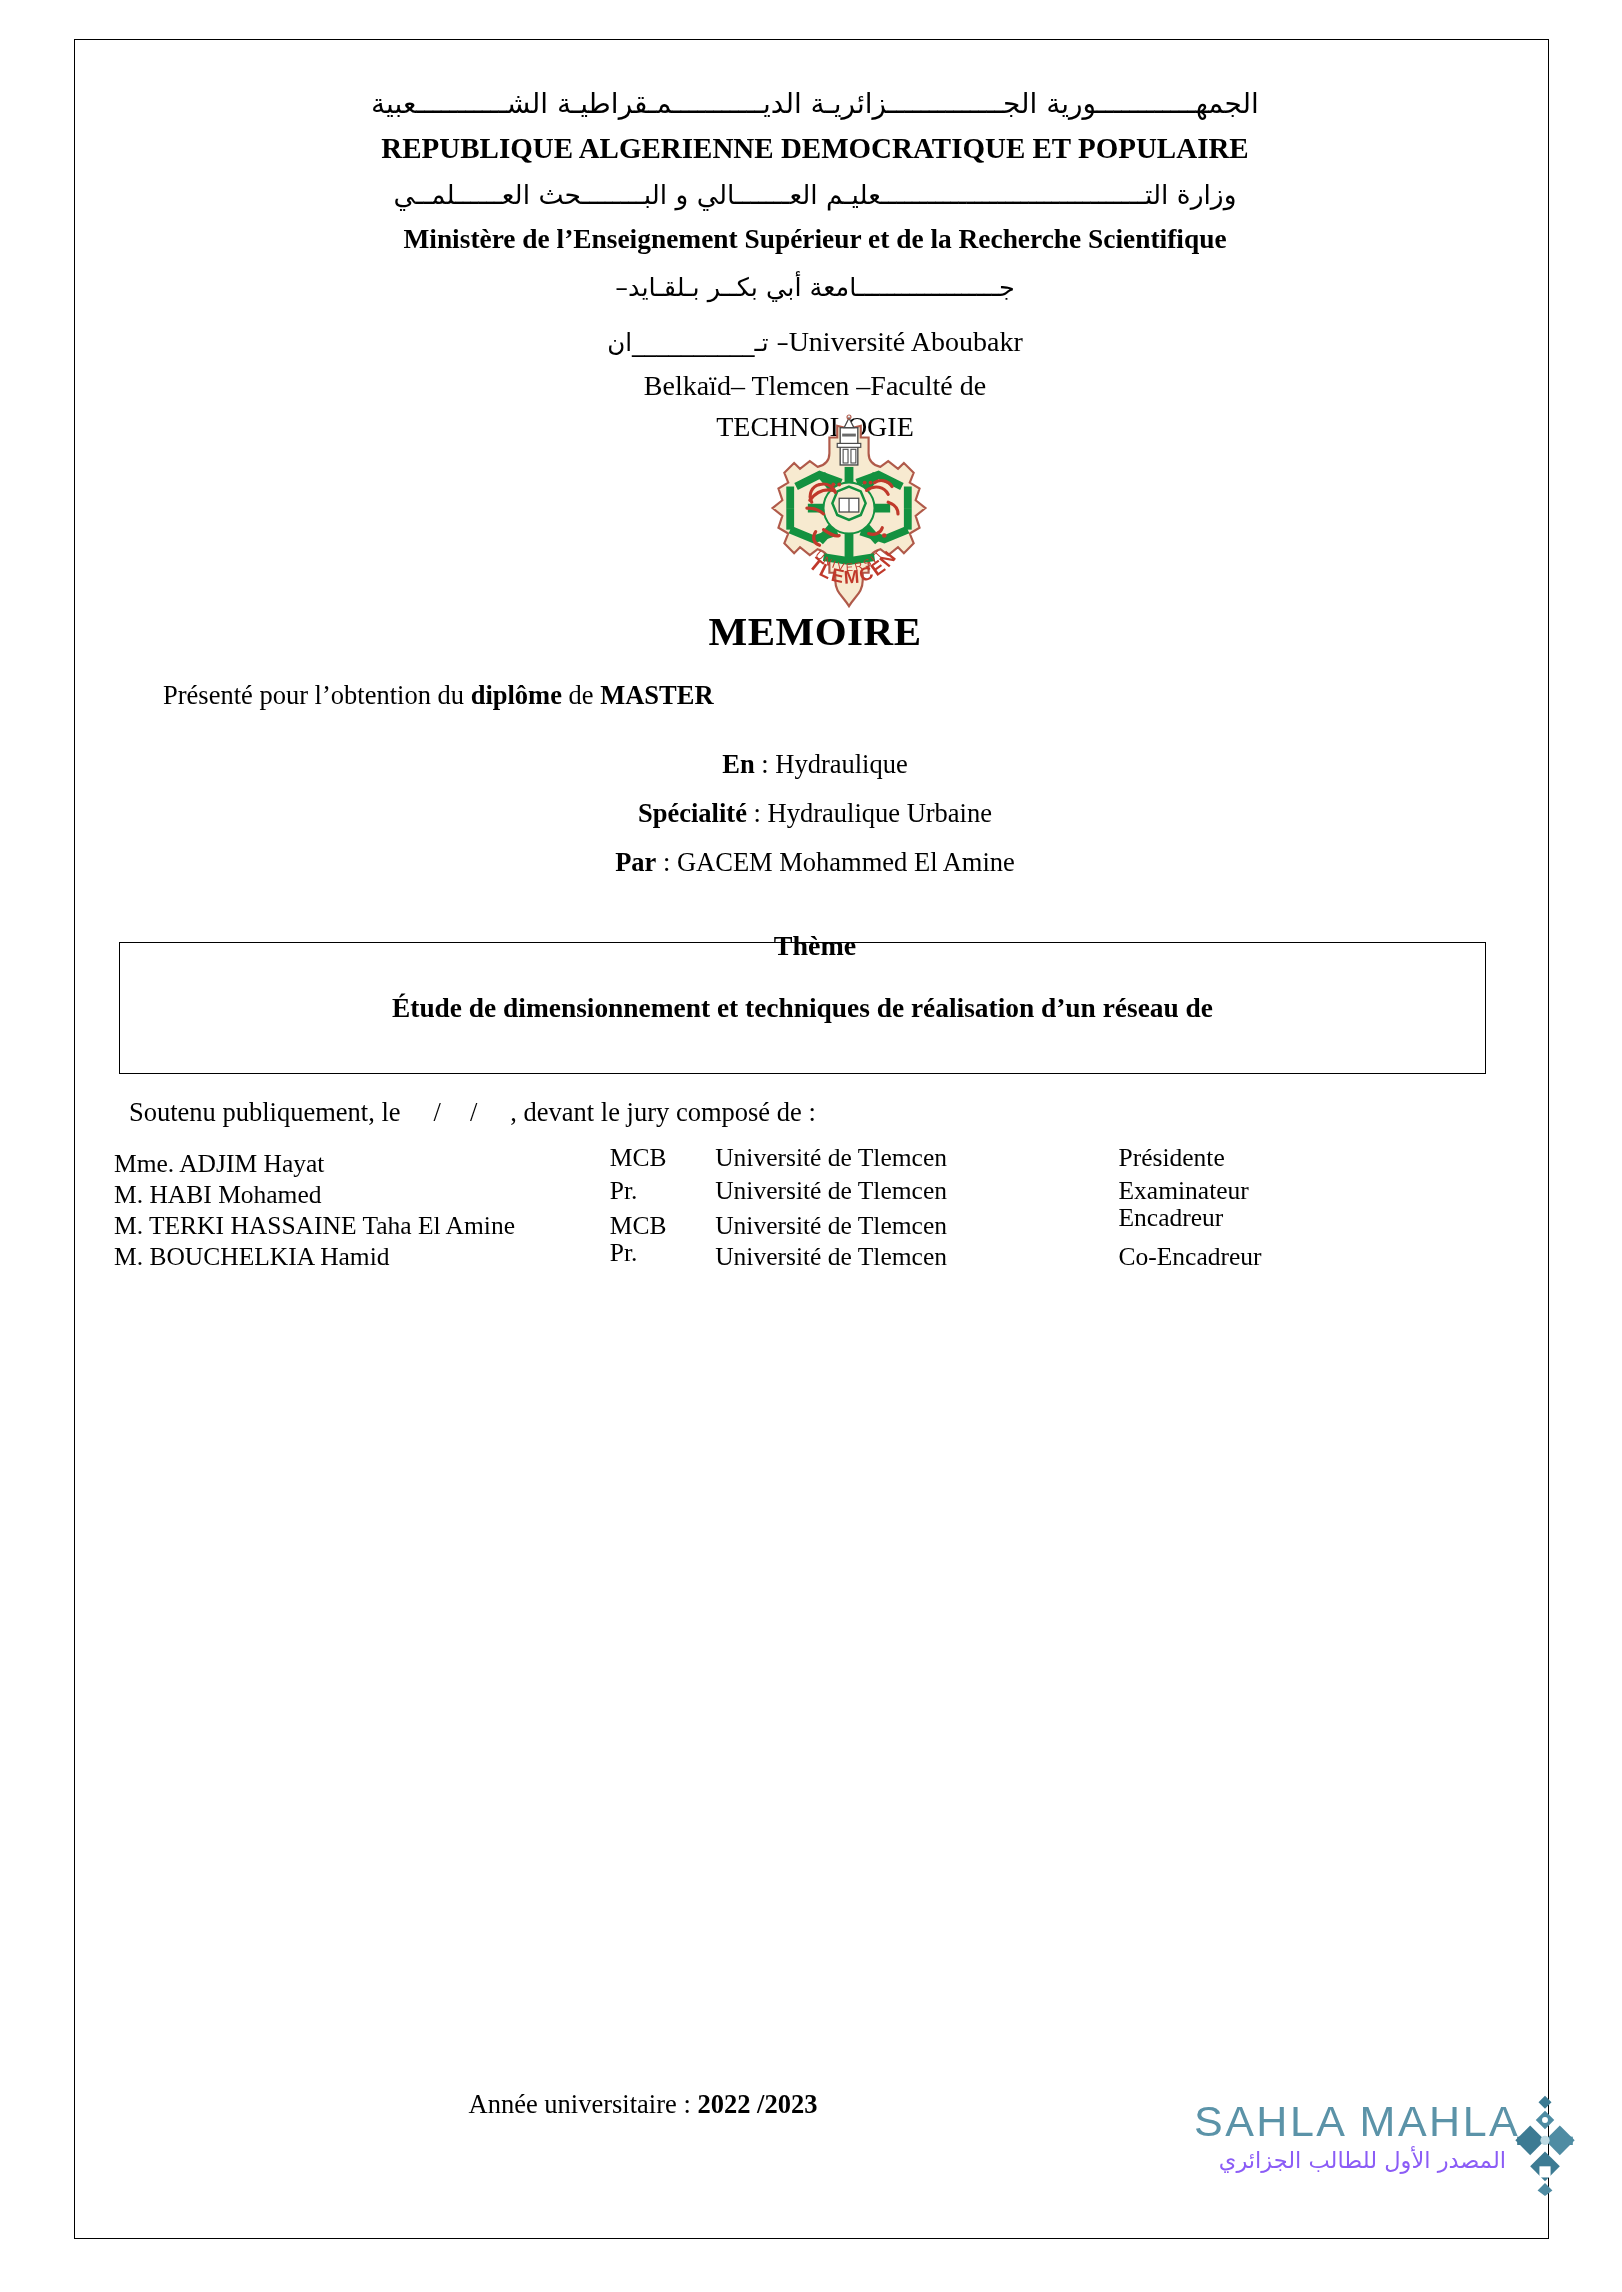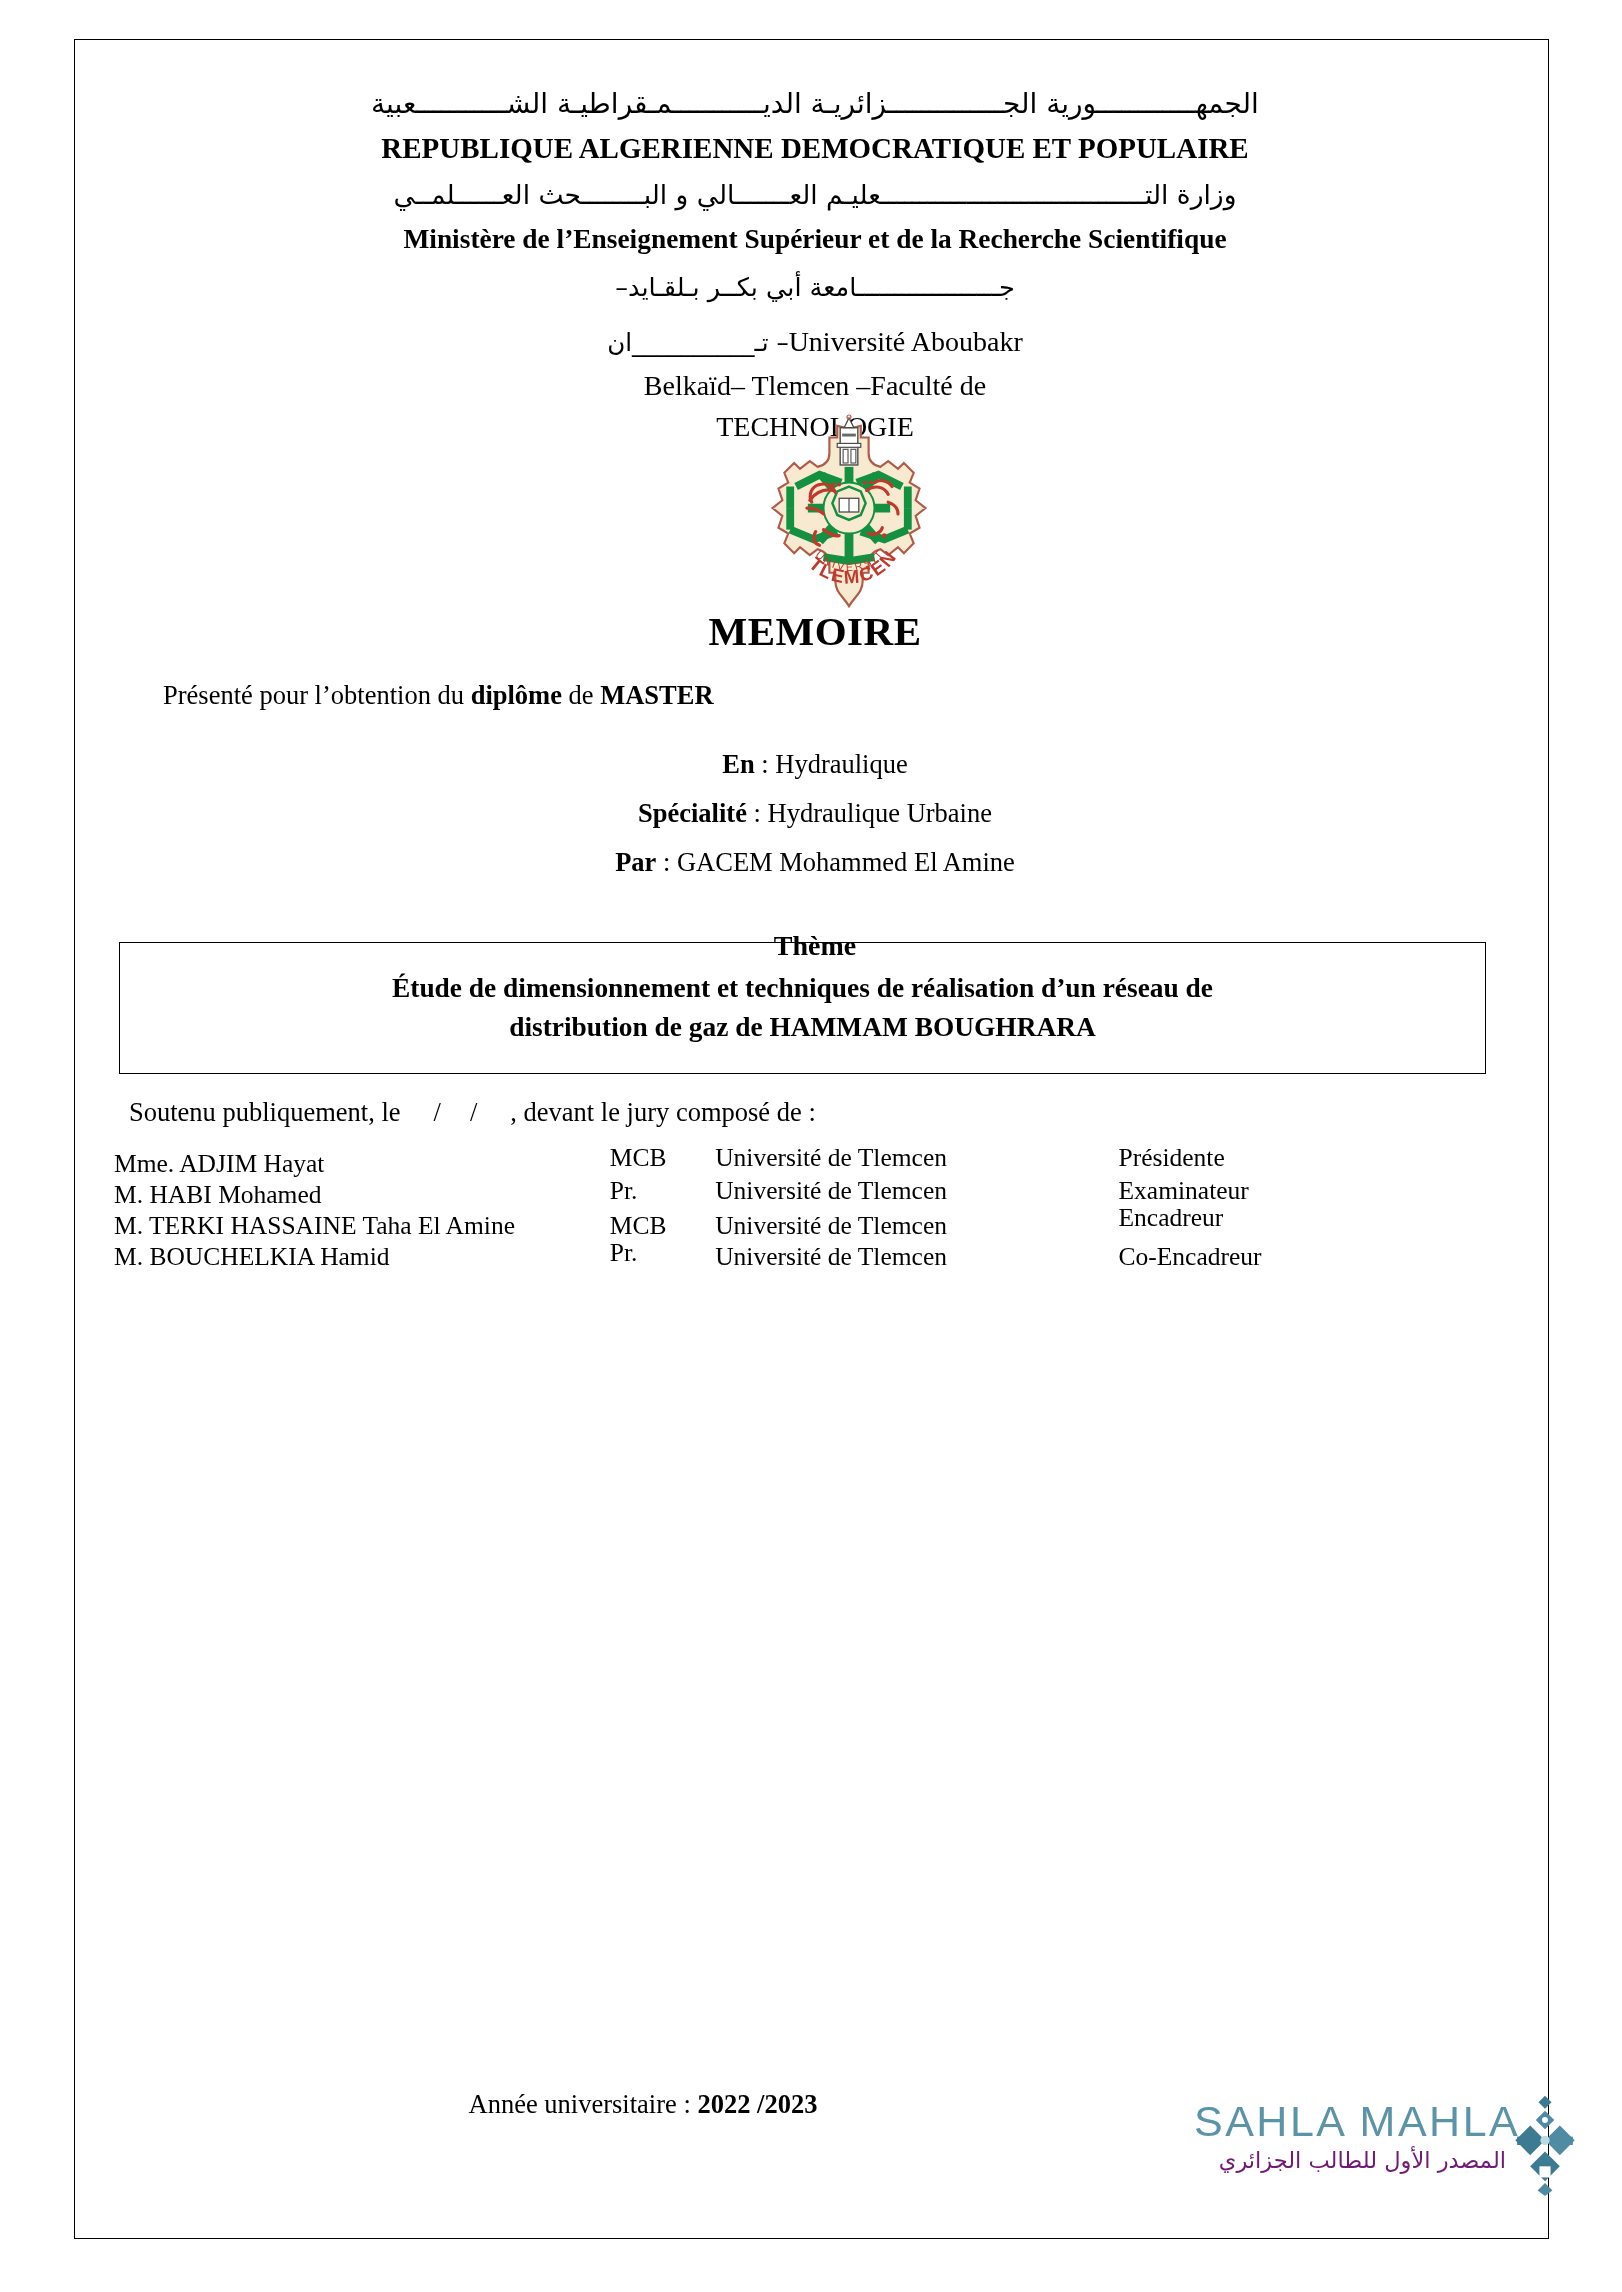--- a/index.html
+++ b/index.html
@@ -248,21 +248,21 @@
     letter-spacing: 2.5px;
     color: #5b93a8;
     line-height: 47px;
     white-space: nowrap;
   }
   #wm-sub {
     font-family: "DejaVu Sans", "Liberation Sans", sans-serif;
     direction: rtl;
     unicode-bidi: bidi-override;
     font-size: 22.5px;
-    color: #701a75;
+    color: #8b5cf6;
     line-height: 31px;
     text-align: right;
     width: 312px;
     white-space: nowrap;
   }
   #wm-mark {
     position: absolute;
     right: -5.9px;
     top: -3.9px;
     width: 94px;
@@ -396,21 +396,20 @@
 
     <div class="line-par">
       <span class="bold">Par</span><span> : GACEM Mohammed El Amine</span>
     </div>
 
     <div class="line-theme">Thème</div>
 
     <div id="theme-box">
       <div id="theme-text">
         <span>Étude de dimensionnement et techniques de réalisation d’un réseau de</span><br>
-        <span>distribution de gaz de HAMMAM BOUGHRARA</span>
       </div>
     </div>
 
     <div class="soutenu">
       <span>Soutenu  publiquement, le</span><span class="gap"></span><span>/</span><span class="gap2"></span><span>/</span><span class="gap"></span><span>, devant le jury composé de :</span>
     </div>
 
     <table id="jury-table">
       <tbody>
         <tr class="r0">

